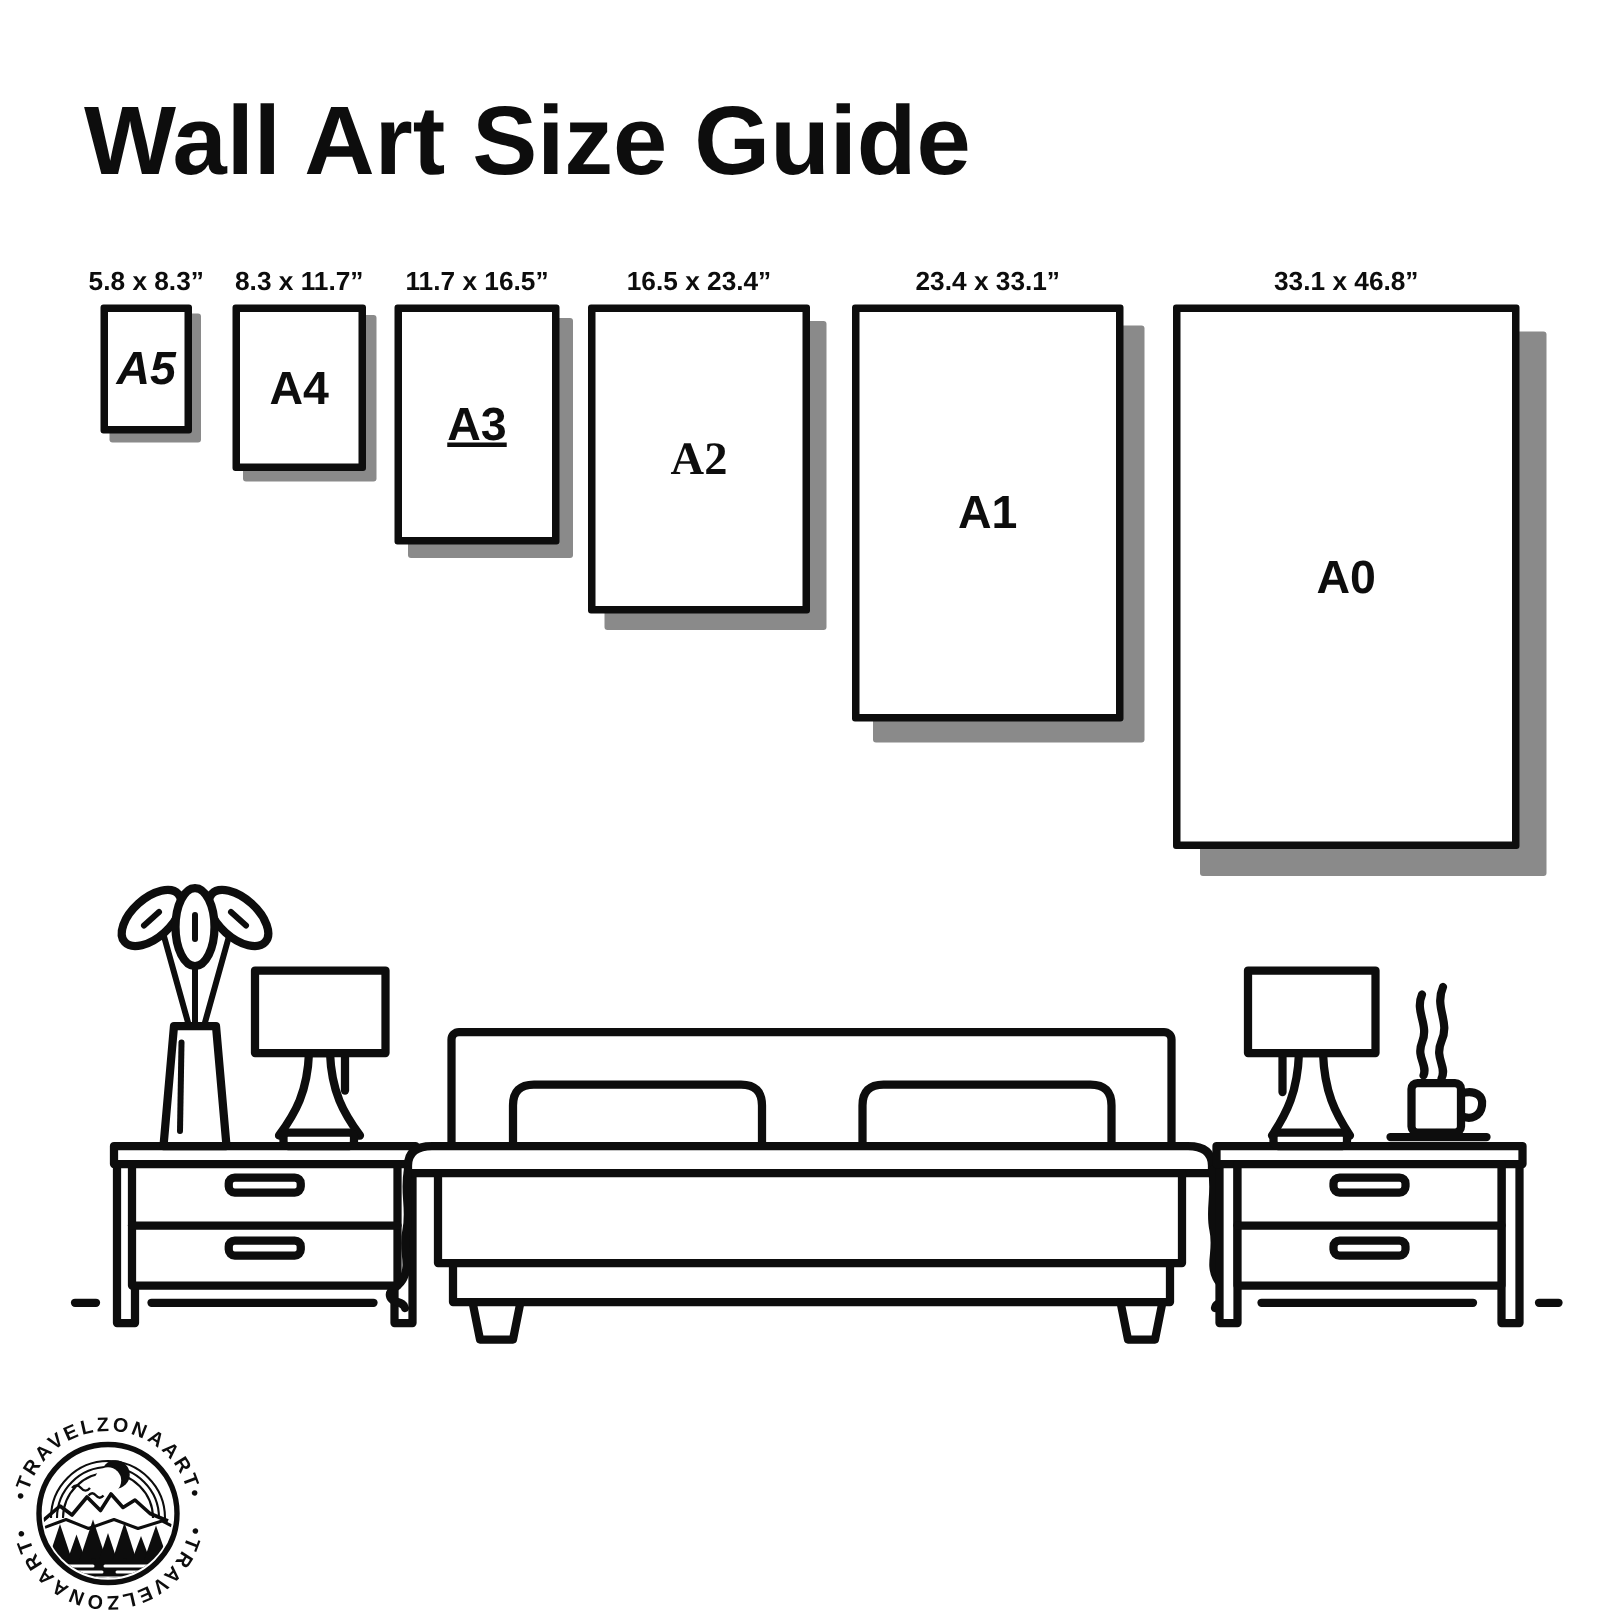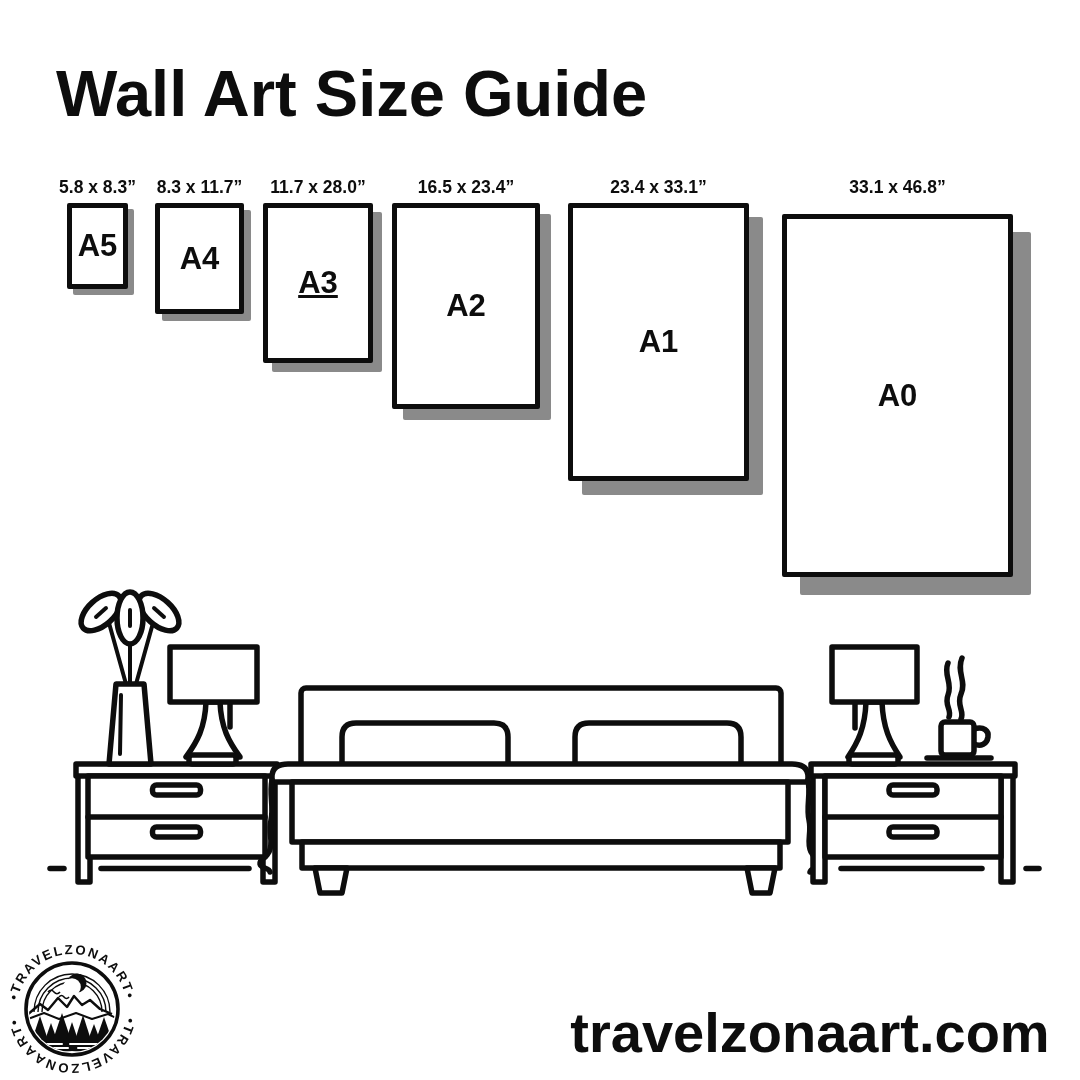--- a/index.html
+++ b/index.html
@@ -37,41 +37,41 @@
   svg .thin{stroke:var(--ink);stroke-width:4;fill:none;stroke-linecap:round;}
 </style>
 </head>
 <body>
 
 <div class="canvas" style="--ink: #0d0d0d; --paper: #ffffff; --shadow: #8a8a8a;">
 
   <h1 class="page-title">Wall Art Size Guide</h1>
 
   <div id="frames">
-      <div class="frame" style="left: 67px; top: 203px; width: 51px; height: 76px; box-shadow: rgb(138, 138, 138) 6px 6px 0px 0px;">
+      <div class="frame" style="left: 67px; top: 203px; width: 51px; height: 76px; box-shadow: rgb(138, 138, 138) 6px 6px 0px 0px; font-style: italic;">
         <span class="sheet-letter">A5</span>
       </div>
       <div class="dim-label" style="left: 97.5px; top: 176px;">5.8 x 8.3”</div>
       <div class="frame" style="left: 155px; top: 203px; width: 79px; height: 101px; box-shadow: rgb(138, 138, 138) 7px 7px 0px 0px; align-items: center;">
         <span class="sheet-letter">A4</span>
       </div>
       <div class="dim-label" style="left: 199.5px; top: 176px;">8.3 x 11.7”</div>
       <div class="frame" style="left: 263px; top: 203px; width: 100px; height: 150px; box-shadow: rgb(138, 138, 138) 9px 9px 0px 0px; text-decoration: underline;">
         <span class="sheet-letter">A3</span>
       </div>
-      <div class="dim-label" style="left: 318px; top: 176px;">11.7 x 28.0”</div>
-      <div class="frame" style="left: 392px; top: 203px; width: 138px; height: 196px; box-shadow: rgb(138, 138, 138) 11px 11px 0px 0px;">
+      <div class="dim-label" style="left: 318px; top: 176px;">11.7 x 16.5”</div>
+      <div class="frame" style="left: 392px; top: 203px; width: 138px; height: 196px; box-shadow: rgb(138, 138, 138) 11px 11px 0px 0px; font-family: Liberation Serif, serif;">
         <span class="sheet-letter">A2</span>
       </div>
       <div class="dim-label" style="left: 466px; top: 176px;">16.5 x 23.4”</div>
       <div class="frame" style="left: 568px; top: 203px; width: 171px; height: 268px; box-shadow: rgb(138, 138, 138) 14px 14px 0px 0px; text-align: right;">
         <span class="sheet-letter">A1</span>
       </div>
       <div class="dim-label" style="left: 658.5px; top: 176px;">23.4 x 33.1”</div>
-      <div class="frame" style="left: 782px; top: 214px; width: 221px; height: 353px; box-shadow: rgb(138, 138, 138) 18px 18px 0px 0px;">
+      <div class="frame" style="left: 782px; top: 203px; width: 221px; height: 353px; box-shadow: rgb(138, 138, 138) 18px 18px 0px 0px;">
         <span class="sheet-letter">A0</span>
       </div>
       <div class="dim-label" style="left: 897.5px; top: 176px;">33.1 x 46.8”</div>
     </div>
 
   <svg class="illustration" width="1080" height="330" viewBox="0 0 1080 330">
 
     <g>
       <line class="ln" x1="50" y1="288.5" x2="64" y2="288.5"></line>
       <line class="ln" x1="101" y1="288.5" x2="249" y2="288.5"></line>
@@ -218,14 +218,13 @@
           <line x1="36" y1="112" x2="64" y2="112"></line>
           <line x1="74" y1="112" x2="102" y2="112"></line>
           <line x1="30" y1="116" x2="52" y2="116"></line>
           <line x1="60" y1="116" x2="88" y2="116"></line>
           <line x1="44" y1="120" x2="78" y2="120"></line>
         </g>
       </g>
     </g>
   </svg>
 
-  <div class="website-url">travelzonaart.com</div>
 </div>
 
 </body></html>

